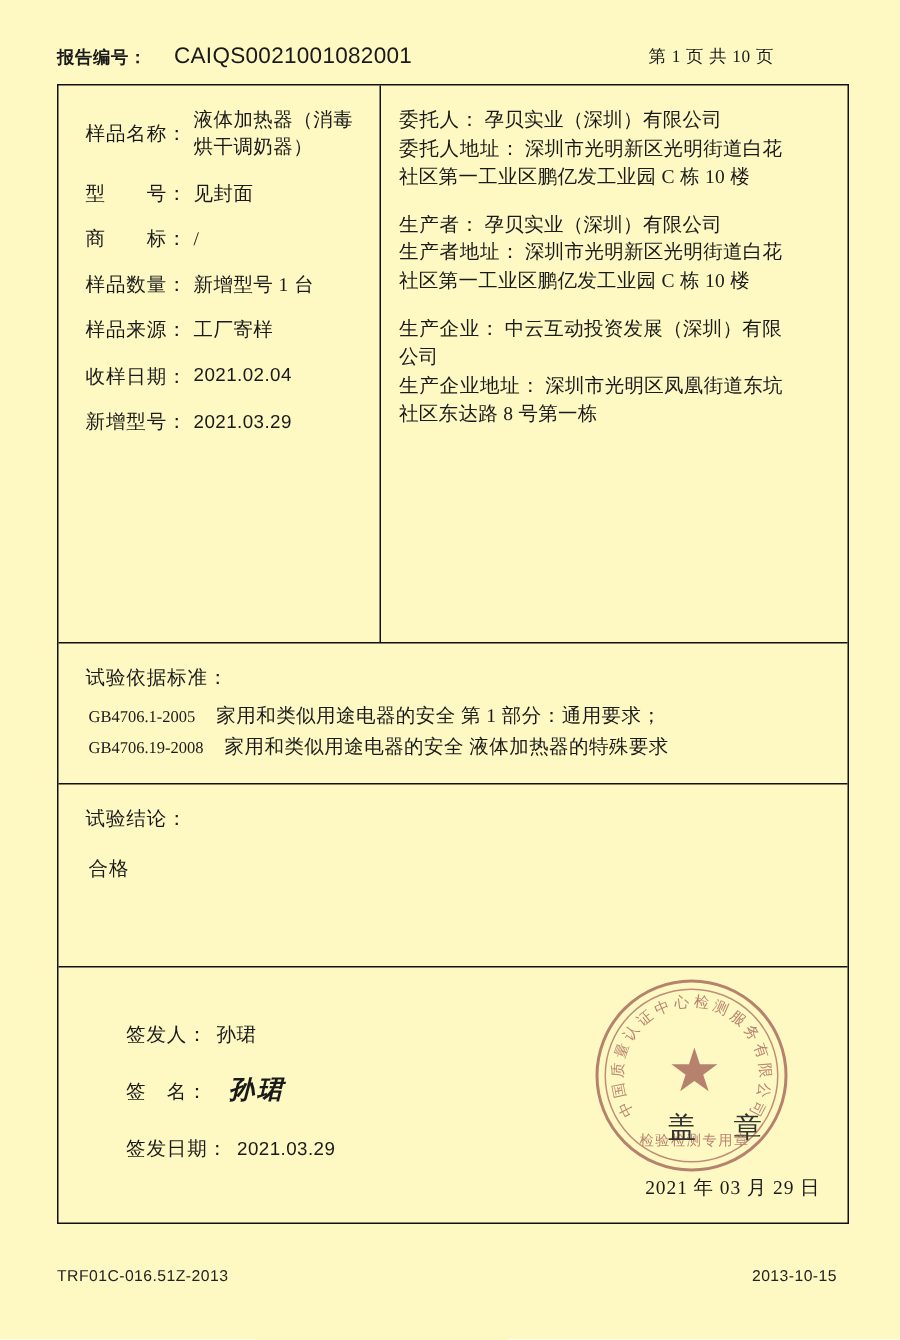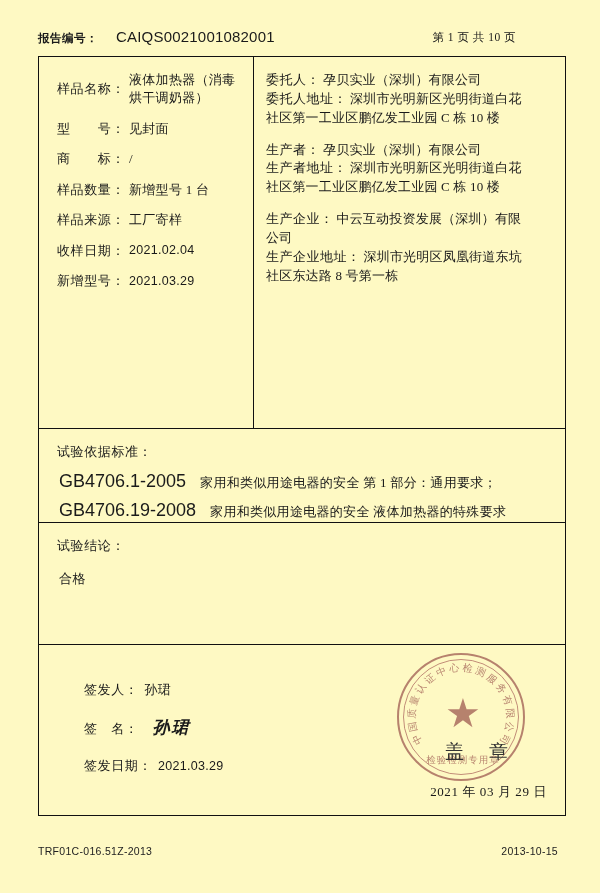--- a/index.html
+++ b/index.html
@@ -141,22 +141,22 @@
   }
   .wide .title {
     letter-spacing: 0.6px;
     margin-bottom: 4px;
   }
   .wide .std {
     letter-spacing: 0.3px;
     padding-left: 2px;
   }
   .wide .std .code {
-    font-family: Liberation Sans, sans-serif;
-    font-size: 18px;
+    font-family: Liberation Serif, serif;
+    font-size: 11px;
     letter-spacing: 0;
   }
   .wide .gap { display: inline-block; width: 14px; }
   .wide .result {
     margin-top: 12px;
     letter-spacing: 0.6px;
     padding-left: 2px;
   }
   
   .sign-area {

